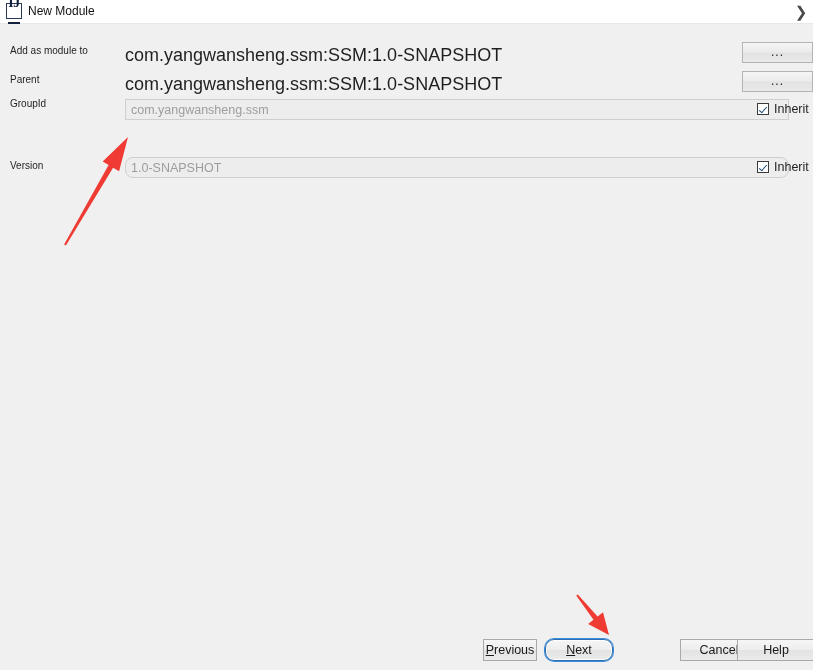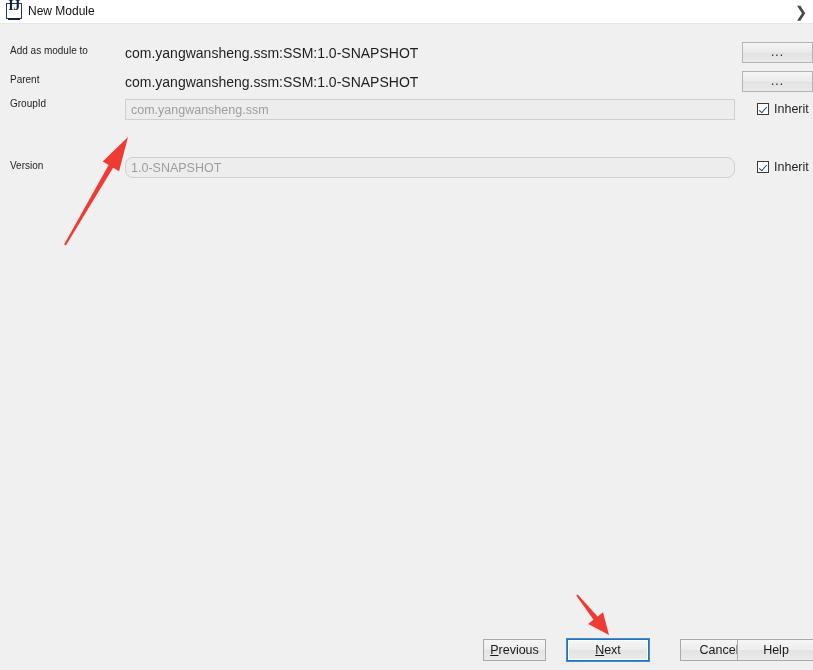--- a/index.html
+++ b/index.html
@@ -37,21 +37,21 @@
     align-items: center;
     justify-content: center;
   }
   #app-icon .ij {
     font-family: "Liberation Serif", serif;
     font-size: 14px;
     font-weight: bold;
     color: #14213d;
     line-height: 7px;
     border-bottom: 2px solid #14213d;
-    padding-bottom: 9px;
+    padding-bottom: 16px;
     letter-spacing: -0.5px;
   }
   #window-title {
     position: absolute;
     left: 28px; top: 4px;
     font-size: 12px;
     color: #111111;
     white-space: nowrap;
   }
   #titlebar-chevron {
@@ -84,30 +84,30 @@
     left: 10px;
     top: 3px;
     font-size: 10px;
     color: #1f1f1f;
     white-space: nowrap;
   }
   .row-static {
     position: absolute;
     left: 125px;
     top: 3px;
-    font-size: 14px;
+    font-size: 18px;
     color: #1f1f1f;
     white-space: nowrap;
   }
 
   .field {
     position: absolute;
     left: 125px;
     top: 0;
-    width: 610px;
+    width: 664px;
     height: 21px;
     box-sizing: border-box;
     font-family: "Liberation Sans", sans-serif;
     font-size: 12.5px;
     padding: 0 5px;
     outline: none;
   }
   .field.disabled {
     background: #ededed;
     border: 1px solid #cfcfcf;
@@ -244,24 +244,24 @@
     <input class="field disabled" style="top: 7px; border-radius: 8px;" type="text" disabled="" value="1.0-SNAPSHOT">
     <div class="inherit-box" style="top:10px;">
       <span class="cb"></span>
       <span class="inherit-label">Inherit</span>
     </div>
   </div>
 
 </div>
 
 <div id="buttonbar">
-  <button class="dlg-btn" style="left:483px; width:63px;">
+  <button class="dlg-btn" style="left:483px; width:54px;">
     <span class="mn">P</span><span>revious</span>
   </button>
-  <button class="dlg-btn focused" style="left:567px; width:82px;">
+  <button class="dlg-btn focused" style="left:545px; width:68px;border-radius:9px;">
     <span class="mn">N</span><span>ext</span>
   </button>
   <button class="dlg-btn" style="left:680px; width:78px;">Cancel</button>
   <button class="dlg-btn" style="left:737px; width:78px;">Help</button>
 </div>
 
 <svg class="arrow-layer" viewBox="0 0 813 670">
   <g id="arrow-group">
       <polygon points="128.0,137.0 119.1,171.2 113.1,167.7 65.9,245.5 64.1,244.5 108.6,165.1 102.7,161.6" fill="#ef3b33"></polygon>
       <polygon points="609.0,635.0 588.1,624.1 593.5,619.8 576.2,595.6 577.8,594.4 597.6,616.6 603.0,612.3" fill="#ef3b33"></polygon>

